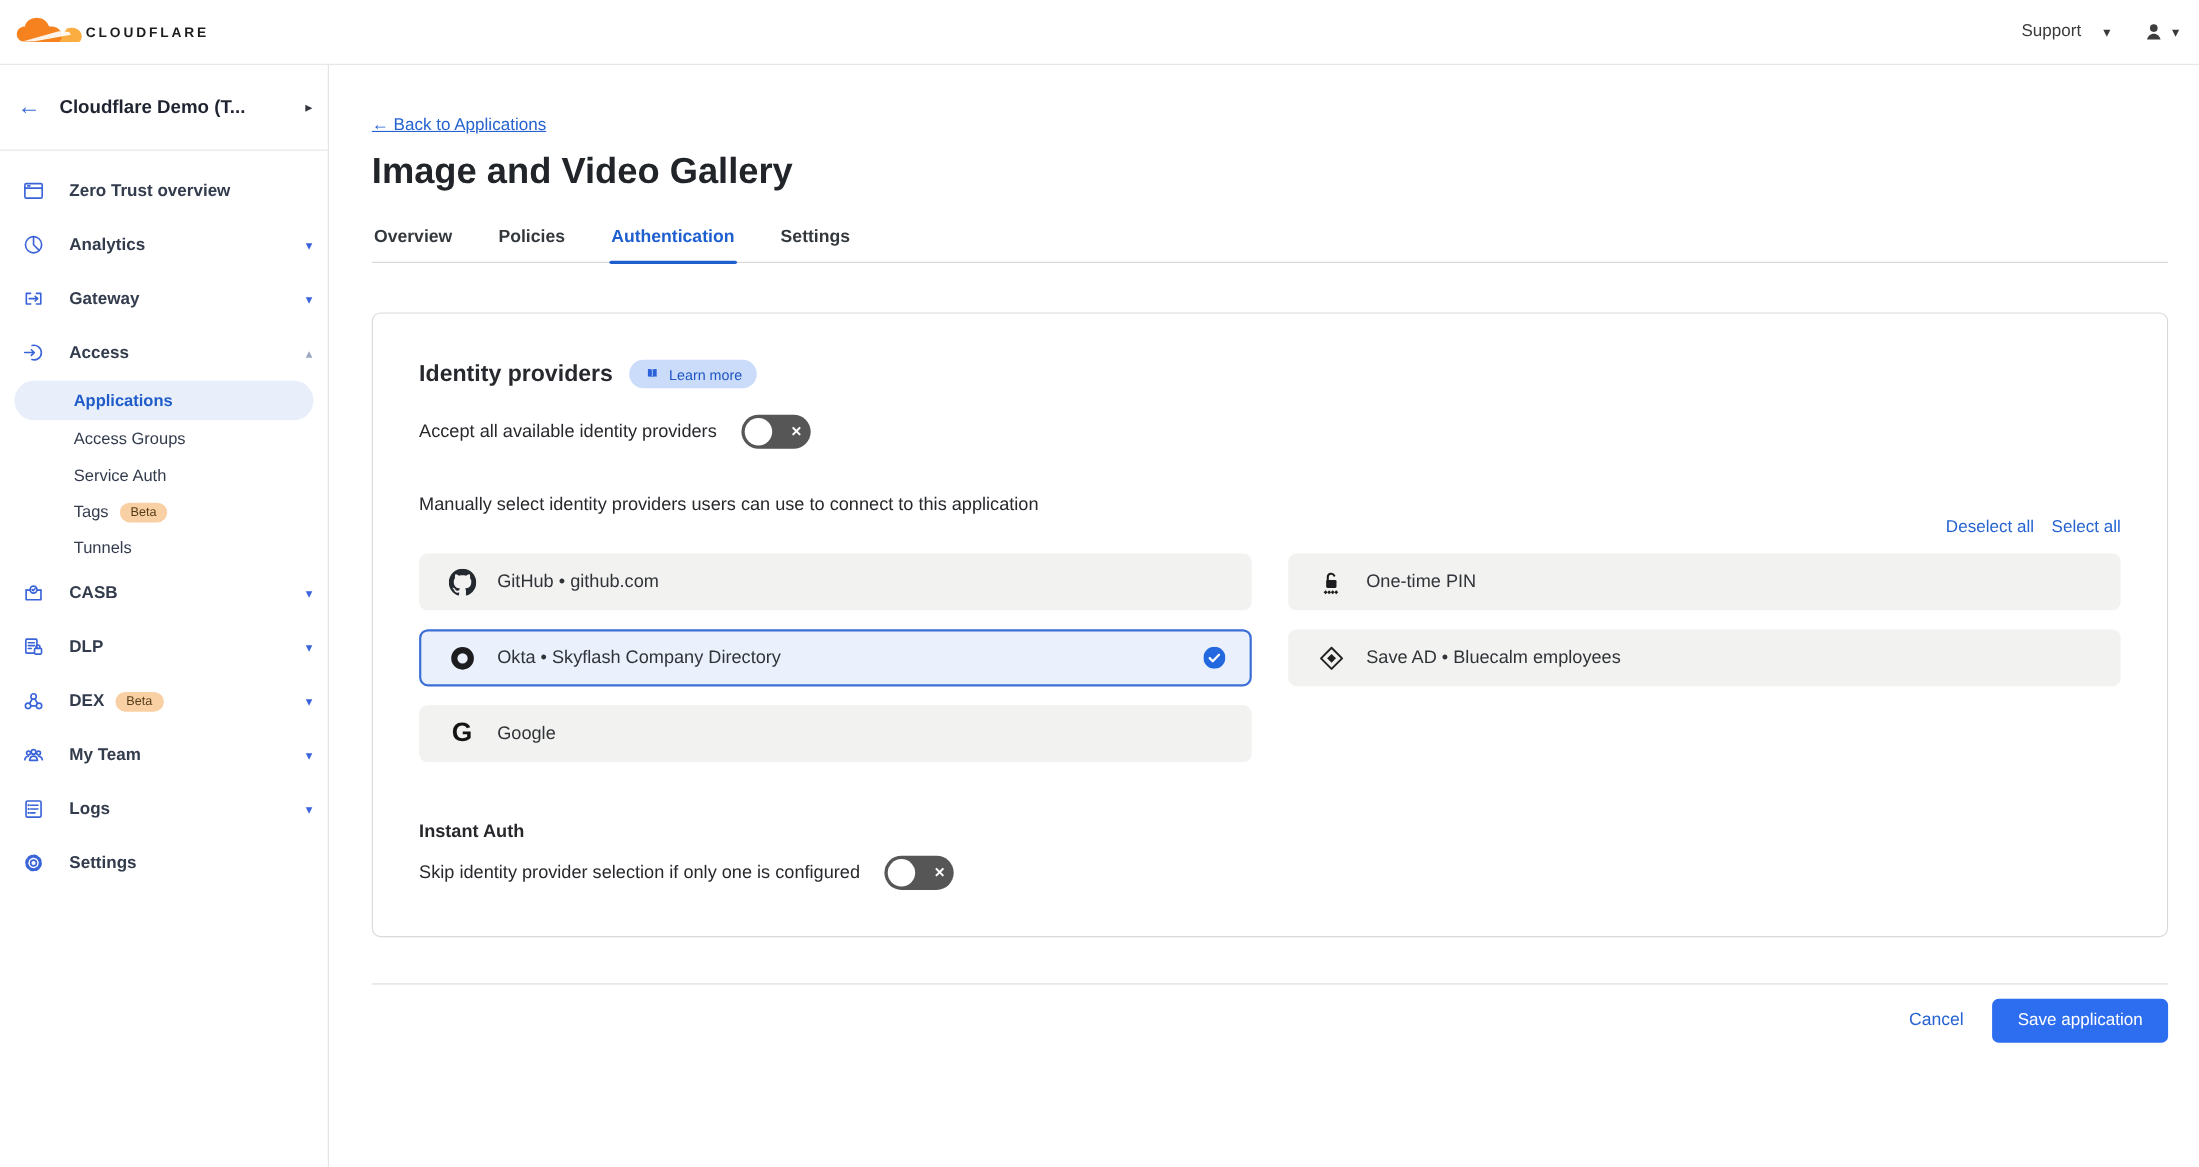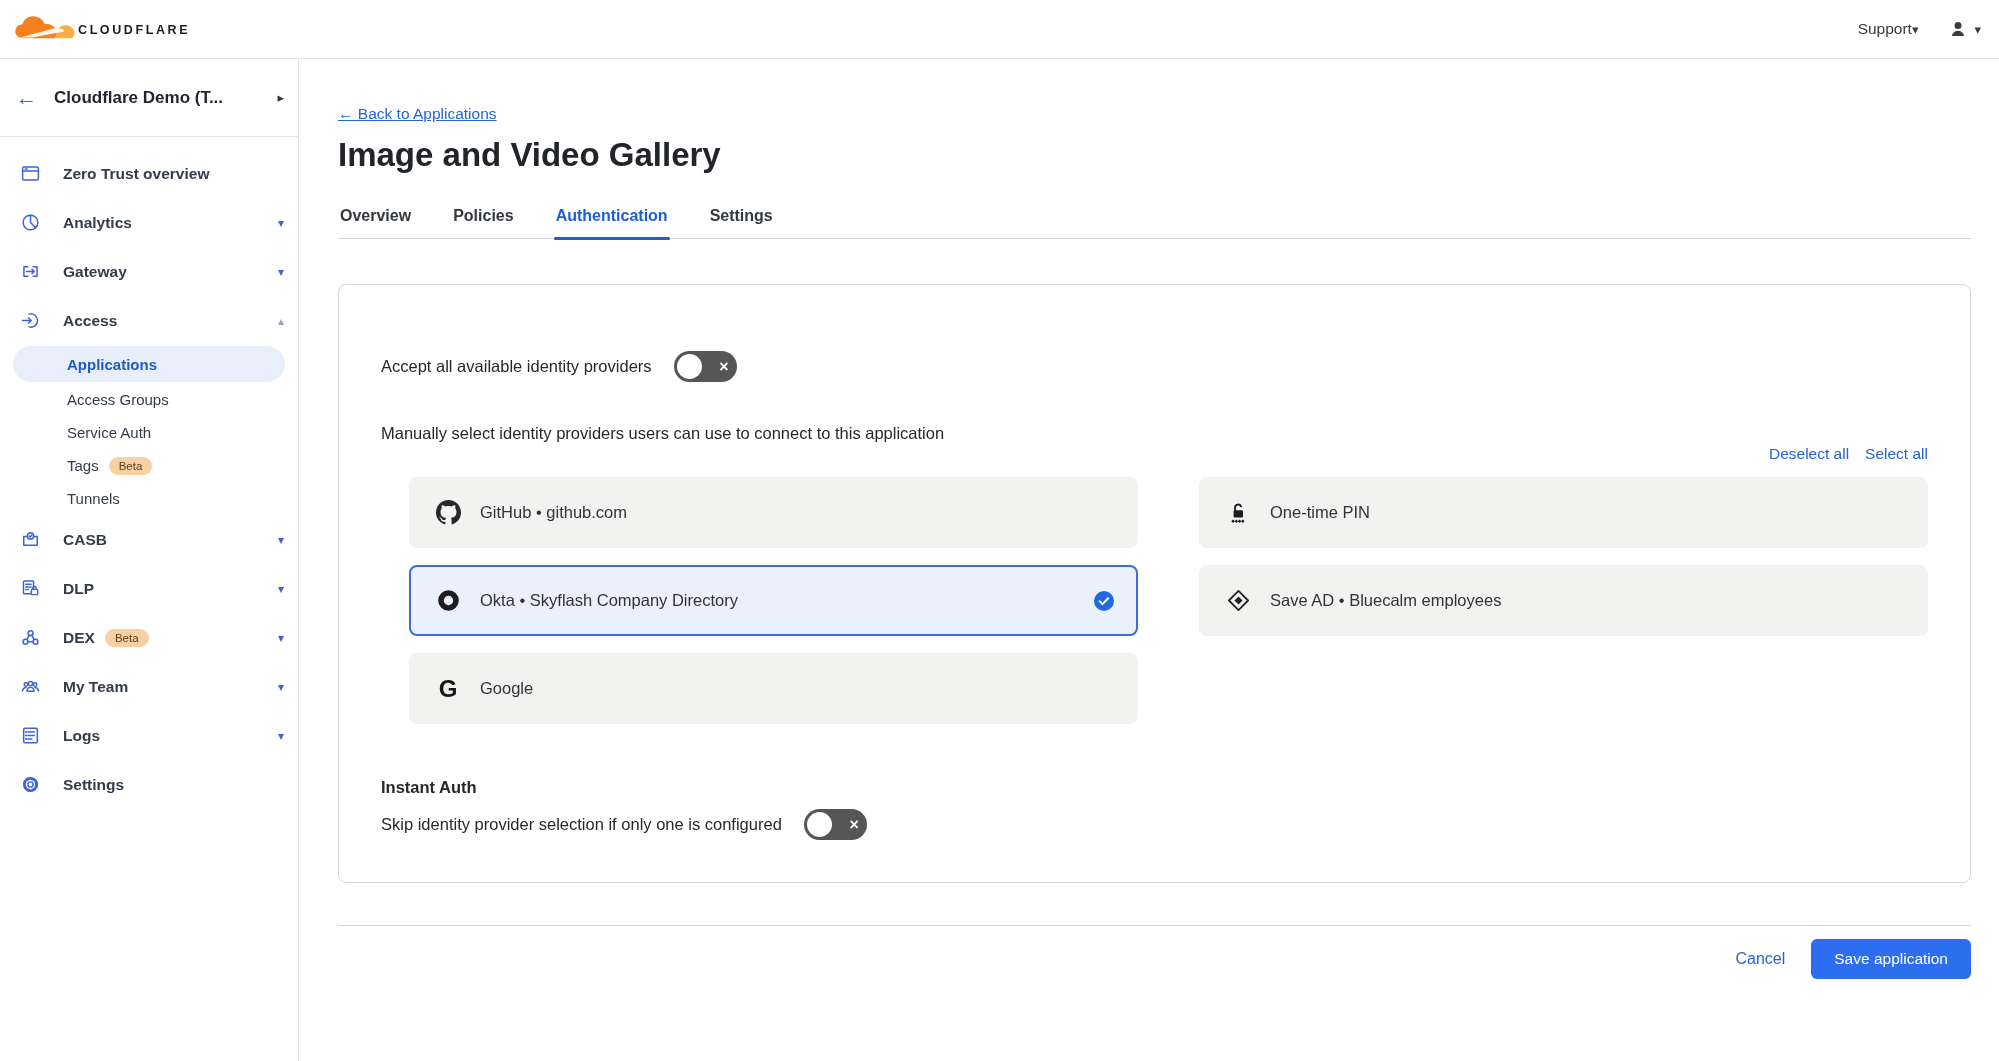--- a/index.html
+++ b/index.html
@@ -12,21 +12,21 @@
     --save:#2d6df0; --beta-bg:#f8d0a4; --beta-text:#573e1a;
     --lm-bg:#cadcfa; --lm-text:#1e54c4; --toggle:#565656;
   }
 
   
   .topbar{ height:59px; border-bottom:1px solid #e4e4e4; display:flex;
     align-items:center; justify-content:space-between; padding:0 18px 0 14px; background:#fff;}
   .brand{ display:flex; flex-direction:row; align-items:center; width:128px;}
   .brand-word{ font-size:12.5px; font-weight:800; letter-spacing:2.6px; color:#1d1d1f; margin-top:1px;}
   .top-right{ display:flex; align-items:center; gap:30px; }
-  .support{ display:flex; align-items:center; gap:0; font-size:15.5px; color:#3a3a3a; cursor:pointer;}
+  .support{ display:flex; align-items:center; gap:20px; font-size:15.5px; color:#3a3a3a; cursor:pointer;}
   .caret{ font-size:13px; color:#3a3a3a; line-height:1;}
   .user-menu{ display:flex; align-items:center; gap:6px; cursor:pointer;}
 
   
   .shell{ display:flex; height:1002px; }
 
   
   .sidebar{ width:299px; min-width:299px; border-right:1px solid #e2e2e2; background:#fff;}
   .side-head{ height:78px; border-bottom:1px solid #e4e4e4; display:flex; align-items:center; padding:0 14px 0 16px;}
   .back-arrow{ color:#3a6ad4; font-size:21px; cursor:pointer;}
@@ -71,22 +71,22 @@
   .select-links a{ color:var(--blue); font-size:15.5px; text-decoration:none; cursor:pointer;}
 
   
   .toggle{ width:63px; height:31px; border-radius:17px; background:var(--toggle); border:none;
     display:inline-flex; align-items:center; padding:0 8px 0 3px; justify-content:space-between; cursor:pointer;}
   .knob{ width:25px; height:25px; border-radius:50%; background:#fff;}
   .tx{ color:#fff; font-size:16px; font-weight:700; line-height:1;}
 
   
   .providers{ display:grid; grid-template-columns:1fr 1fr; column-gap:33px; row-gap:17px; margin-top:14px;}
-  .provider{ height:71px; background:var(--gray-card); border:2px solid transparent; border-radius:8px;
-    display:flex; align-items:center; padding:0 22px 0 24px; gap:19px; cursor:pointer;margin-left:28px;}
+  .provider{ height:52px; background:var(--gray-card); border:2px solid transparent; border-radius:8px;
+    display:flex; align-items:center; padding:0 22px 0 24px; gap:19px; cursor:pointer;}
   .provider.selected{ background:var(--sel-bg); border-color:var(--sel-border);}
   .picon{ width:26px; height:26px; display:flex; align-items:center; justify-content:center; flex:0 0 auto;}
   .pname{ font-size:16.5px; font-weight:500; color:#303338;}
   .pcheck{ margin-left:auto; width:20px; height:20px;}
   .g-letter{ font-size:24px; font-weight:800; color:#141414; line-height:1;}
 
   .instant-head{ margin-top:54px; font-size:16.5px; font-weight:700; color:#26282c;}
   .instant-row{ margin-top:12px;}
 
   
@@ -287,20 +287,32 @@
     <h1 class="page-title">Image and Video Gallery</h1>
 
     <div class="tabs">
       <div class="tab">Overview</div>
       <div class="tab">Policies</div>
       <div class="tab active">Authentication</div>
       <div class="tab">Settings</div>
     </div>
 
     <section class="card">
+      <div class="card-head">
+        <h2 class="card-title">Identity providers</h2>
+        <span class="learn-more">
+          <span>
+            <svg width="16" height="16" viewBox="0 0 24 24">
+              <path fill="#2c62d9" d="M12 6.3C10.2 5.1 8 4.9 6 5.5v10.3c2-.6 4.2-.4 6 .8 1.8-1.2 4-1.4 6-.8V5.5c-2-.6-4.2-.4-6 .8z"></path>
+              <path stroke="#cadcfa" stroke-width="1.1" d="M12 6.6v10.2"></path>
+            </svg>
+          </span>
+          <span>Learn more</span>
+        </span>
+      </div>
 
       <div class="row accept-row">
         <span class="body-text">Accept all available identity providers</span>
         <button class="toggle off">
           <span class="knob"></span>
           <span class="tx">×</span>
         </button>
       </div>
 
       <p class="manual-text">Manually select identity providers users can use to connect to this application</p>

